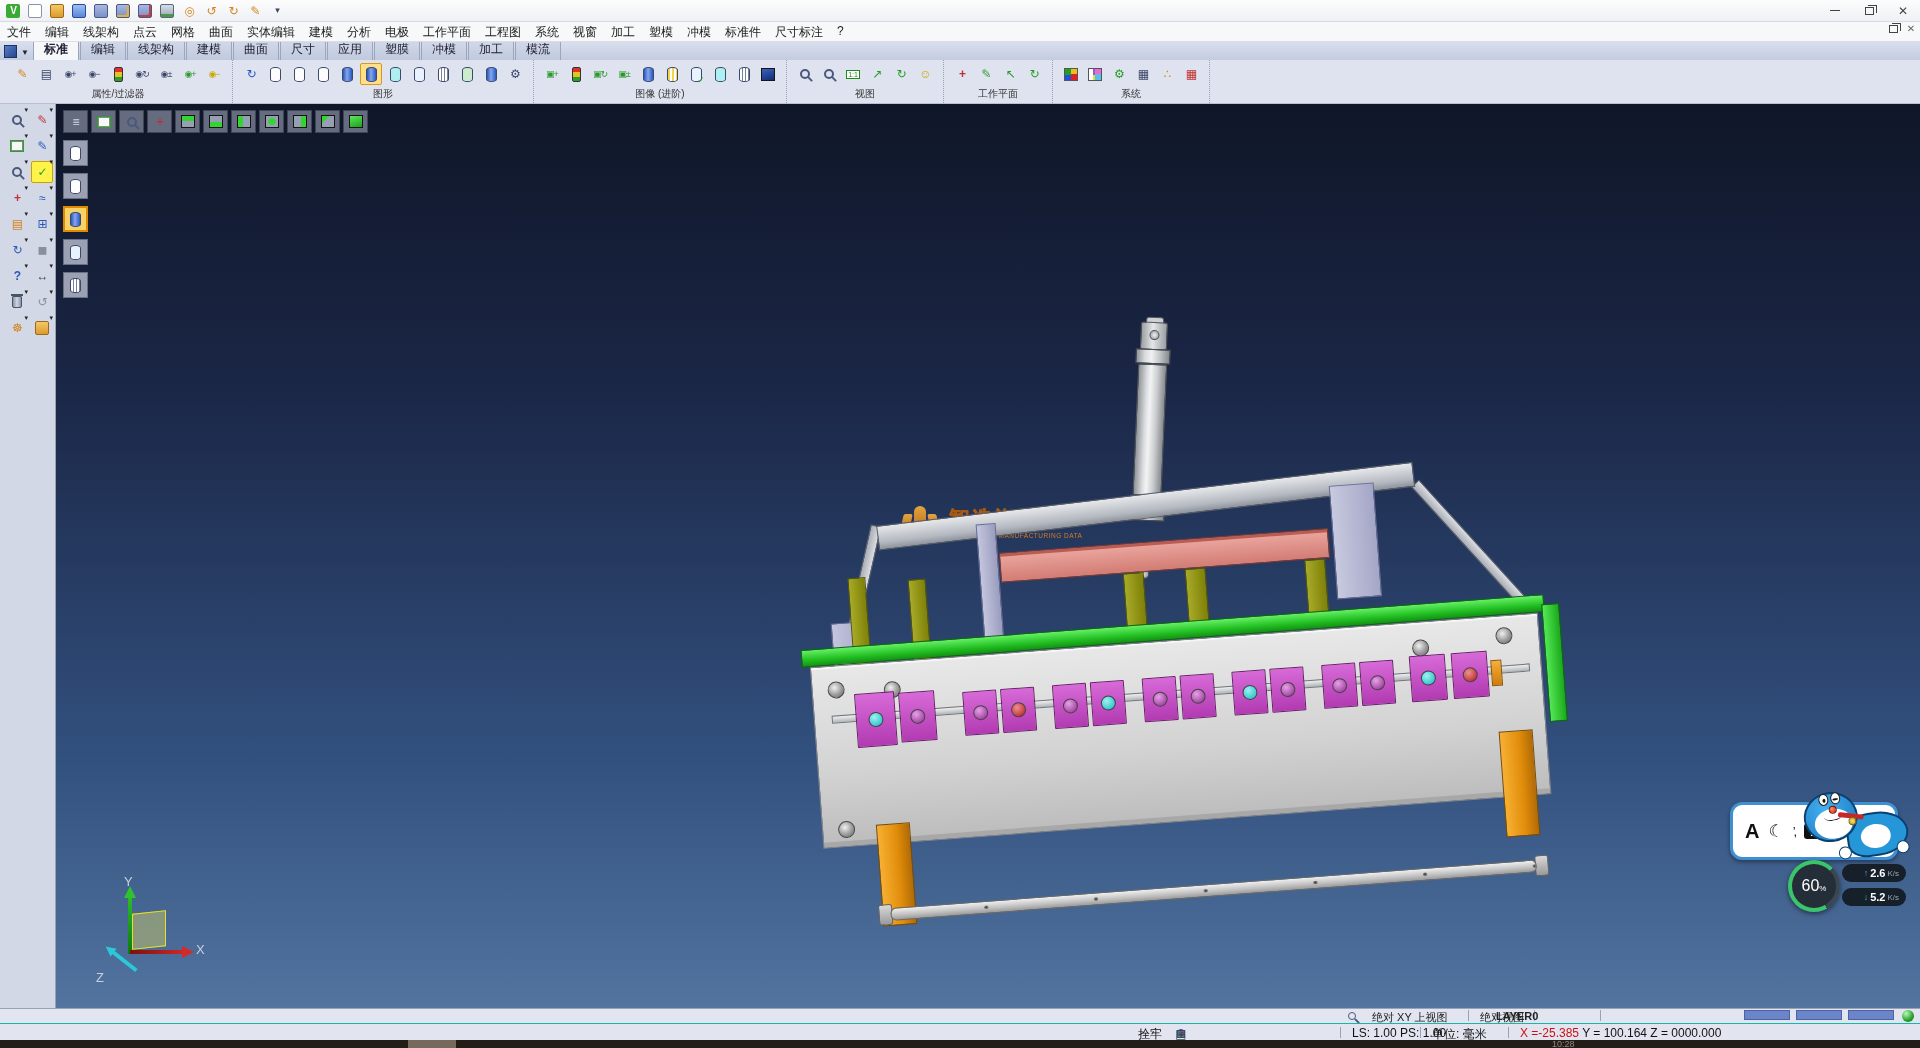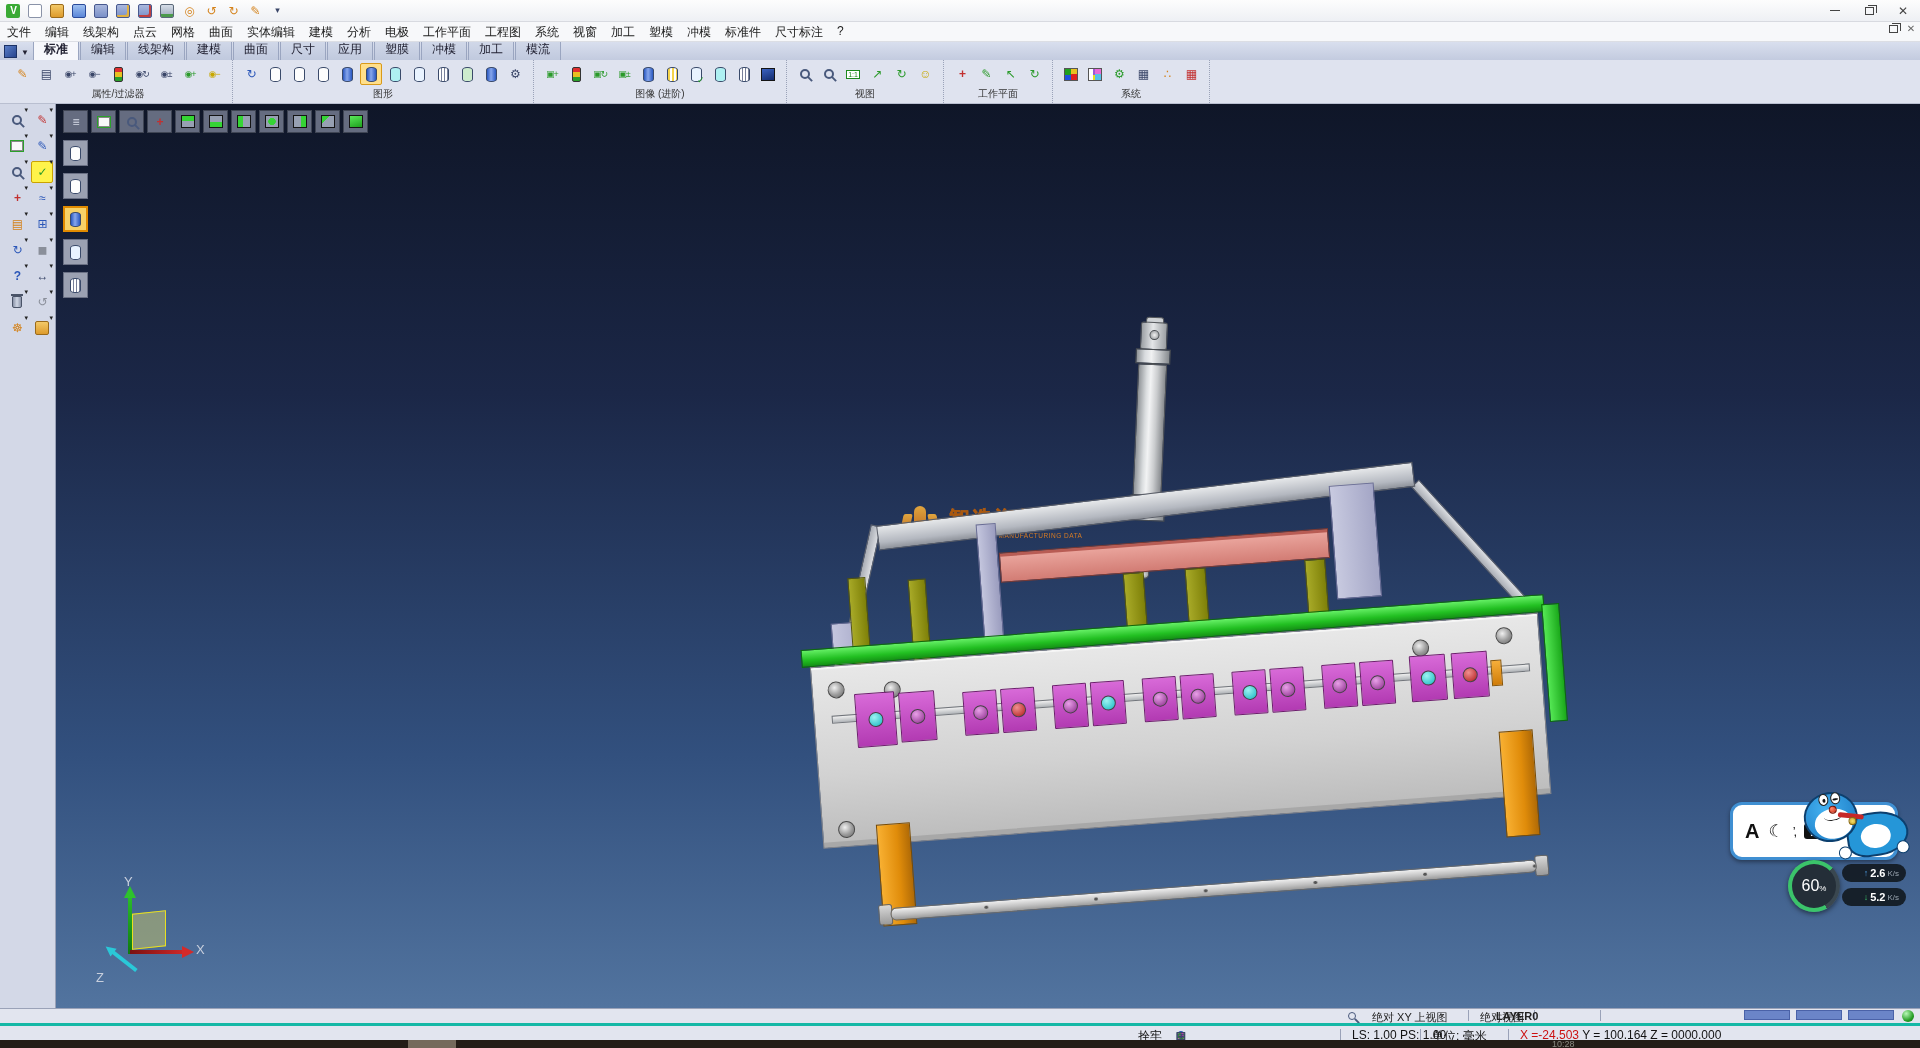--- a/index.html
+++ b/index.html
@@ -136,21 +136,21 @@
   .dm-collar{position:absolute;left:34px;top:24px;width:26px;height:5px;background:#c62828;border-radius:3px;transform:rotate(14deg)}
   .dm-bell{position:absolute;left:44px;top:28px;width:8px;height:8px;background:radial-gradient(#f6e070,#c8a020);border:1px solid #8a6a10;border-radius:50%}
   .dm-paw{position:absolute;width:13px;height:13px;background:#fff;border:1.5px solid #0c3f6e;border-radius:50%}
   .gauge{position:absolute;left:60px;top:66px;width:52px;height:52px;border-radius:50%;background:conic-gradient(from 150deg,#3bc46a 0 255deg,#3a4750 255deg 360deg);box-shadow:0 2px 5px rgba(0,0,0,.5)}
   .gauge-in{position:absolute;inset:4px;border-radius:50%;background:#242e38;display:flex;align-items:center;justify-content:center;color:#fff}
   .gauge-in .v{font-size:16px}.gauge-in .u{font-size:8px;margin-top:5px}
   .spd{position:absolute;left:114px;width:64px;height:18px;background:rgba(18,26,34,.92);border-radius:9px;display:flex;align-items:center;justify-content:flex-end;gap:2px;padding:0 7px;color:#fff}
   .spd .ar{font-size:9px}.spd .n{font-size:11px;font-weight:bold}.spd .u{font-size:8px;color:#9aa5b0}
   
   .srow1{height:15px;background:#e2e5ef;border-top:1px solid #9aa2b8;position:relative;font-size:11px;color:#222}
-  .srow2{height:17px;background:#e2e5ef;border-top:3px solid #14b8a6;position:relative;font-size:12px;color:#111}
+  .srow2{height:17px;background:#e2e5ef;border-top:1px solid #14b8a6;position:relative;font-size:12px;color:#111}
   .srow1 span,.srow2 span{position:absolute;top:1px;white-space:nowrap}
   .srow2 span{top:2px}
   .vsep{width:1px;height:11px;background:#9aa2b8;top:2px}
   .seg{width:46px;height:10px;background:#6b85c8;border:1px solid #4a62a8;top:2px}
   .ball{width:12px;height:12px;border-radius:50%;background:radial-gradient(circle at 35% 30%,#b8f8b8,#2aa02a 60%,#0a6a0a);top:1px}
   .sicons{position:absolute;left:1172px;top:0;display:flex;gap:3px}
   .sicons .tbtn{width:17px;height:15px}
   .red-x{color:#cc1111}
   .sliver{height:8px;background:#241d17;position:relative;color:#8a8a80;font-size:9px}
   .sliver .lite{position:absolute;left:408px;top:0;width:48px;height:8px;background:#756a5c}
@@ -786,19 +786,19 @@
       </span>
       <span class="tbtn">
         <i class="tglyph c-dark">⊞</i>
       </span>
     </div>
   <span class="vsep" style="left:1340px;top:3px"></span>
   <span style="left:1352px">LS: 1.00 PS: 1.00</span>
   <span class="vsep" style="left:1420px;top:3px"></span>
   <span style="left:1432px">单位: 毫米</span>
   <span class="vsep" style="left:1508px;top:3px"></span>
-  <span style="left:1520px"><b class="red-x" style="font-weight:normal">X =-24.503</b><b style="font-weight:normal"> Y = 100.164 Z = 0000.000</b></span>
+  <span style="left:1520px"><b class="red-x" style="font-weight:normal">X =-25.385</b><b style="font-weight:normal"> Y = 100.164 Z = 0000.000</b></span>
 </div>
 
 <div class="sliver">
   <i class="lite"></i>
   <span class="clock">10:28</span>
 </div>
 
 </body></html>

